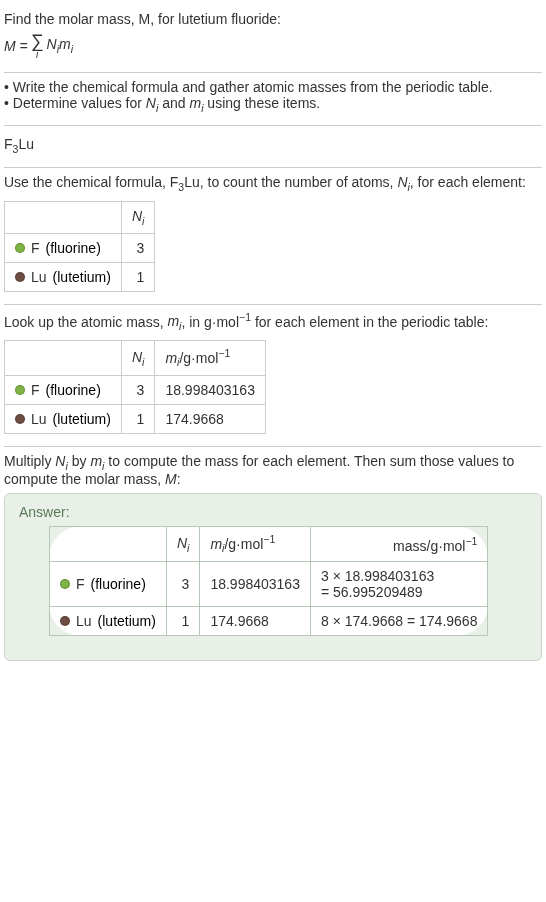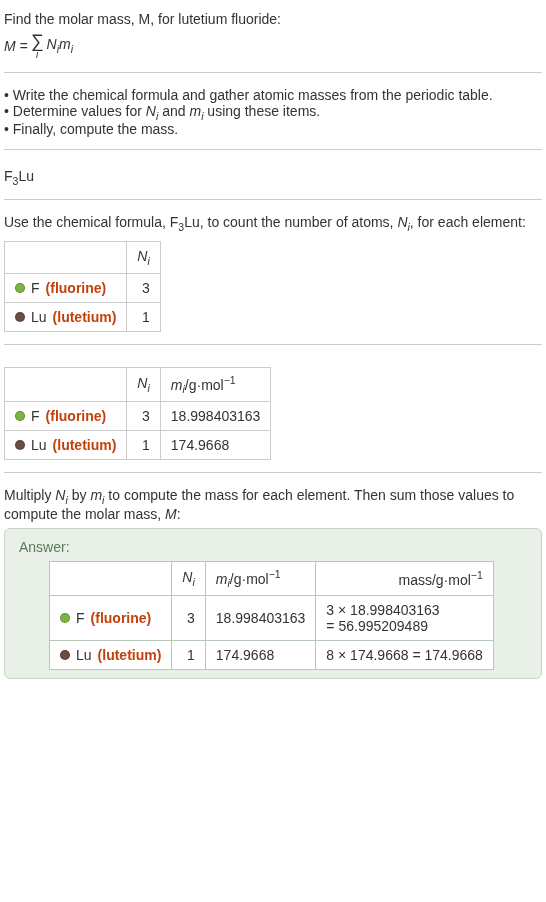--- a/index.html
+++ b/index.html
@@ -11,21 +11,21 @@
       font-family: -apple-system, BlinkMacSystemFont, "Segoe UI", Arial, sans-serif;
       font-size: 14px;
       color: #333;
       background: #fff;
       padding: 4px;
       width: 546px;
     }
     .section {
       border-bottom: 1px solid #ccc;
       padding: 6px 0 12px 0;
-      margin-bottom: 8px;
+      margin-bottom: 0;
     }
     .section.no-border {
       border-bottom: none;
     }
     .sub {
       font-size: 0.75em;
       vertical-align: sub;
     }
     .sup {
       font-size: 0.75em;
@@ -48,20 +48,21 @@
       line-height: 1;
     }
     .sigma-block .sigma-sub {
       font-size: 10px;
       font-style: italic;
       line-height: 1;
     }
     table {
       border-collapse: collapse;
       margin-top: 8px;
+      border-radius: 32px;
     }
     th, td {
       border: 1px solid #ccc;
       padding: 6px 10px;
       text-align: left;
       font-weight: normal;
     }
     th {
       font-style: italic;
       color: #333;
@@ -78,31 +79,30 @@
       border: 1px solid rgba(0,0,0,0.2);
       flex-shrink: 0;
     }
     .dot-green {
       background: #7cb342;
     }
     .dot-brown {
       background: #6d4c41;
     }
     .element-name {
-      color: #c2410c;
-      font-weight: bold;
+      color: #000000;
     }
     .num-cell {
       text-align: right;
     }
     .answer-box {
       background: #e8f0e8;
       border: 1px solid #c5d6c5;
       border-radius: 6px;
-      padding: 10px 14px 8px 14px;
+      padding: 10px 14px 24px 14px;
       margin-top: 6px;
     }
     .answer-label {
       color: #5a7a5a;
       margin-bottom: 6px;
     }
     .answer-box table {
       background: #fff;
       margin-left: 30px;
       margin-top: 4px;
@@ -137,21 +137,20 @@
       <span>N</span><span class="sub">i</span><span>m</span><span class="sub">i</span>
     </span>
   </div>
 </div>
 
 <div class="section">
   <div>• Write the chemical formula and gather atomic masses from the periodic table.</div>
   <div>
     <span>• Determine values for </span><i><span>N</span><span class="sub">i</span></i><span> and </span><i><span>m</span><span class="sub">i</span></i><span> using these items.</span>
   </div>
-  <div>• Finally, compute the mass.</div>
 </div>
 
 <div class="section">
   <div class="chem-formula">
     <span>F</span><span class="sub">3</span><span>Lu</span>
   </div>
 </div>
 
 <div class="section">
   <div>
@@ -181,20 +180,23 @@
               <span class="element-name">(lutetium)</span>
             </div>
           </td>
       <td class="num-cell">1</td>
     </tr>
   </tbody>
     </table>
 </div>
 
 <div class="section">
+  <div>
+    <span>Look up the atomic mass, </span><i><span>m</span><span class="sub">i</span></i><span>, in g·mol</span><span class="sup">−1</span><span> for each element in the periodic table:</span>
+  </div>
   <table>
     <tbody>
         <tr>
       <th></th>
       <th><span>N</span><span class="sub">i</span></th>
       <th><span>m</span><span class="sub">i</span><span style="font-style:normal">/g·mol</span><span class="sup" style="font-style:normal">−1</span></th>
     </tr>
     <tr>
       <td>
             <div class="element-cell">

